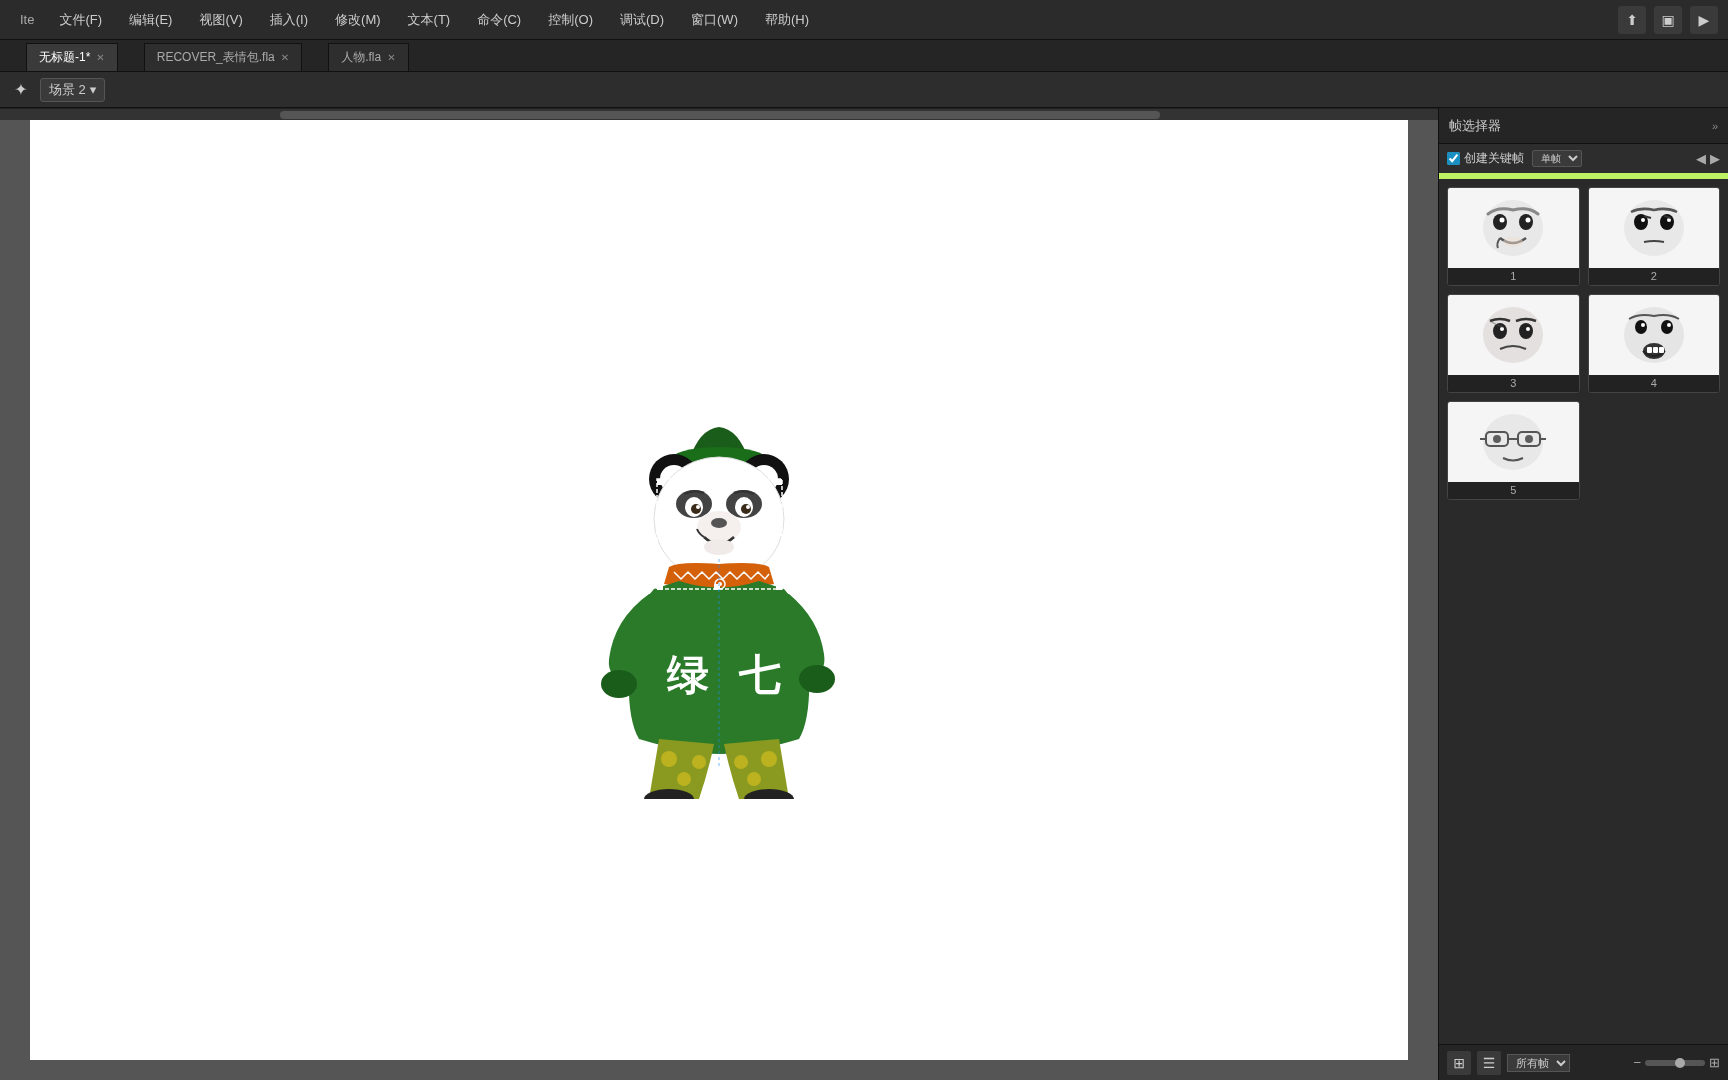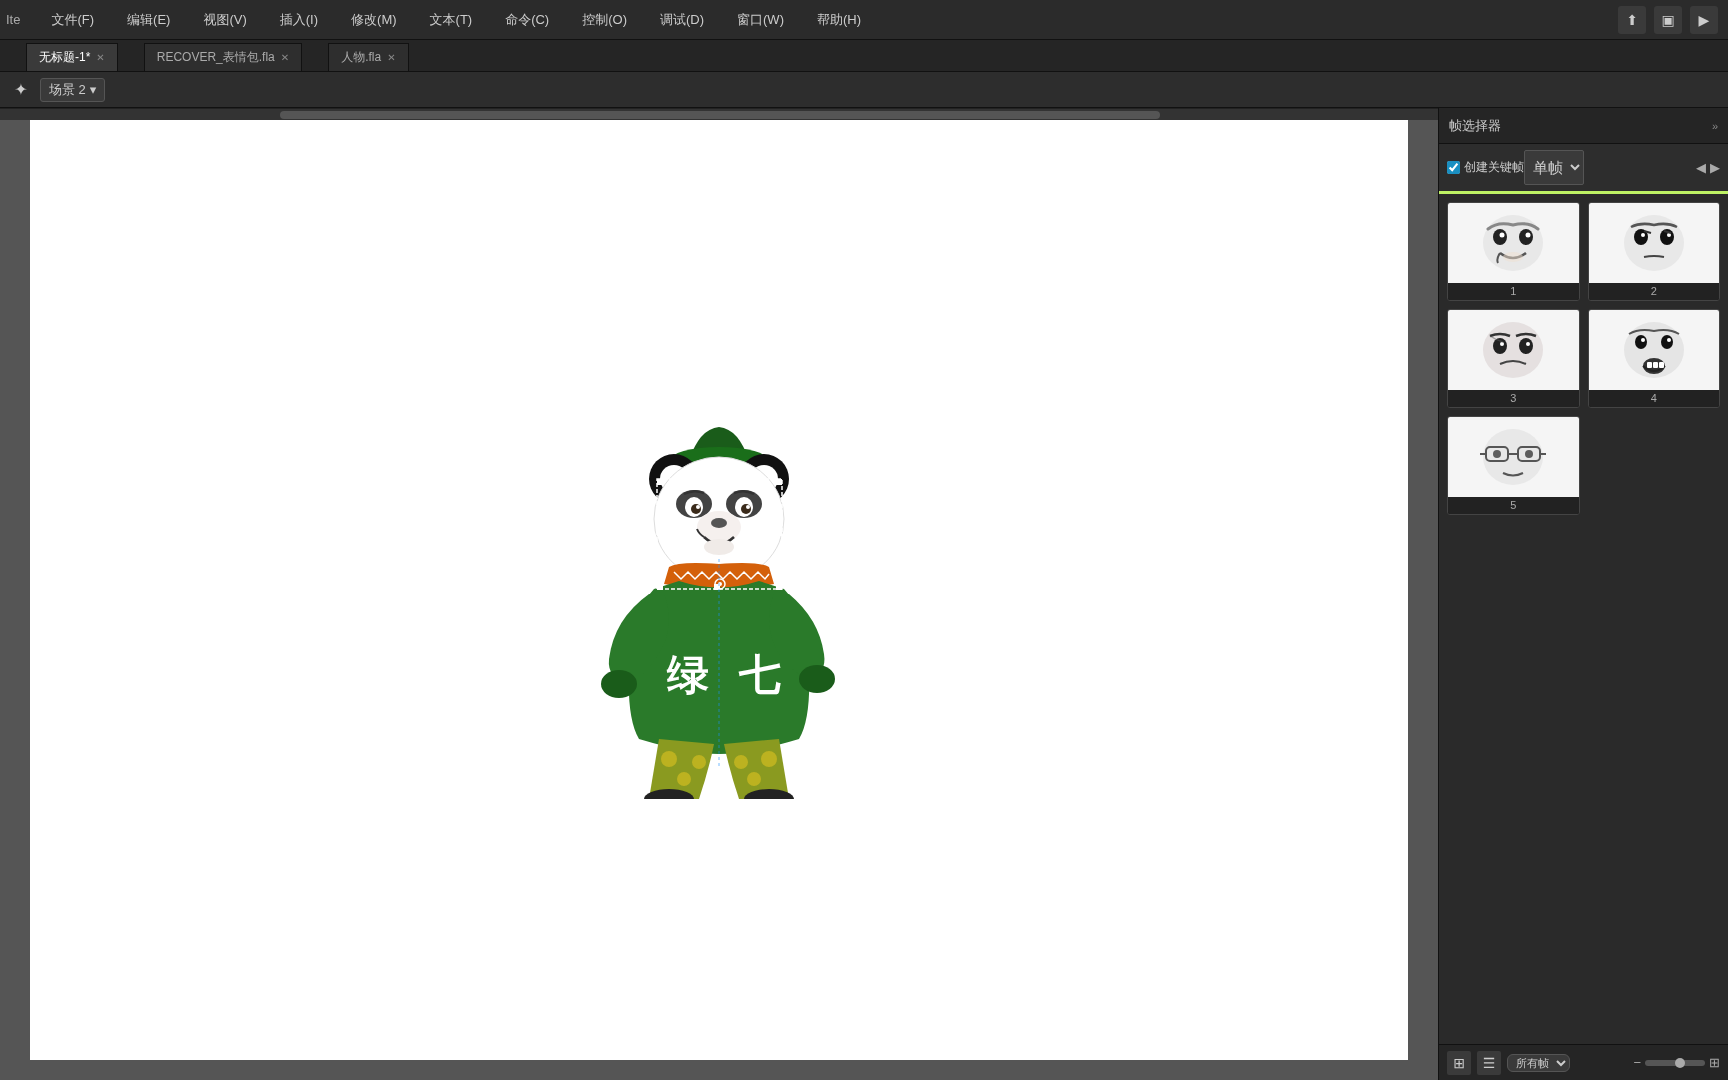--- a/index.html
+++ b/index.html
@@ -4,23 +4,23 @@
   <style>
     * { margin: 0; padding: 0; box-sizing: border-box; }
     body { width: 1728px; height: 1080px; background: #1e1e1e; font-family: 'Microsoft YaHei', sans-serif; overflow: hidden; color: #ccc; font-size: 13px; }
 
     
     #menubar {
       height: 40px;
       background: #2b2b2b;
       display: flex;
       align-items: center;
-      padding: 0 6px;
+      padding: 0 20px;
       border-bottom: 1px solid #111;
-      gap: 13px;
+      gap: 7px;
       position: relative;
     }
     #menubar .app-label {
       color: #aaa;
       font-size: 13px;
       margin-right: 8px;
     }
     #menubar .menu-item {
       padding: 4px 10px;
       color: #ccc;
@@ -184,42 +184,42 @@
     #right-panel-header .expand-btn {
       color: #888;
       cursor: pointer;
       font-size: 11px;
     }
 
     .frame-options-bar {
       display: flex;
       align-items: center;
       padding: 6px 8px;
-      gap: 0;
+      gap: 8px;
       background: #2d2d2d;
-      border-bottom: 3px solid #bef264;
+      border-bottom: 6px solid #bef264;
     }
     .frame-options-bar .checkbox-wrapper {
       display: flex;
       align-items: center;
       gap: 4px;
     }
     .frame-options-bar input[type=checkbox] {
       accent-color: #1a8fc1;
     }
     .frame-options-bar .option-label {
       font-size: 12px;
       color: #ccc;
     }
     .frame-options-bar select {
       background: #3a3a3a;
       border: 1px solid #555;
       color: #ccc;
-      font-size: 15px;
-      padding: 7px 4px;
+      font-size: 10px;
+      padding: 1px 4px;
       border-radius: 2px;
       text-align: center;
     }
 
     
     #frames-grid {
       flex: 1;
       padding: 8px;
       display: grid;
       grid-template-columns: 1fr 1fr;
@@ -273,21 +273,21 @@
       cursor: pointer;
       color: #ccc;
       font-size: 14px;
     }
     .frames-bottom-bar select {
       background: #3a3a3a;
       border: 1px solid #555;
       color: #ccc;
       font-size: 11px;
       padding: 1px 4px;
-      border-radius: 6px;
+      border-radius: 0;
     }
   </style>
 </head>
 <body>
 
 <div id="menubar">
   <span class="app-label">Ite</span>
   <span class="menu-item">文件(F)</span>
   <span class="menu-item">编辑(E)</span>
   <span class="menu-item">视图(V)</span>

